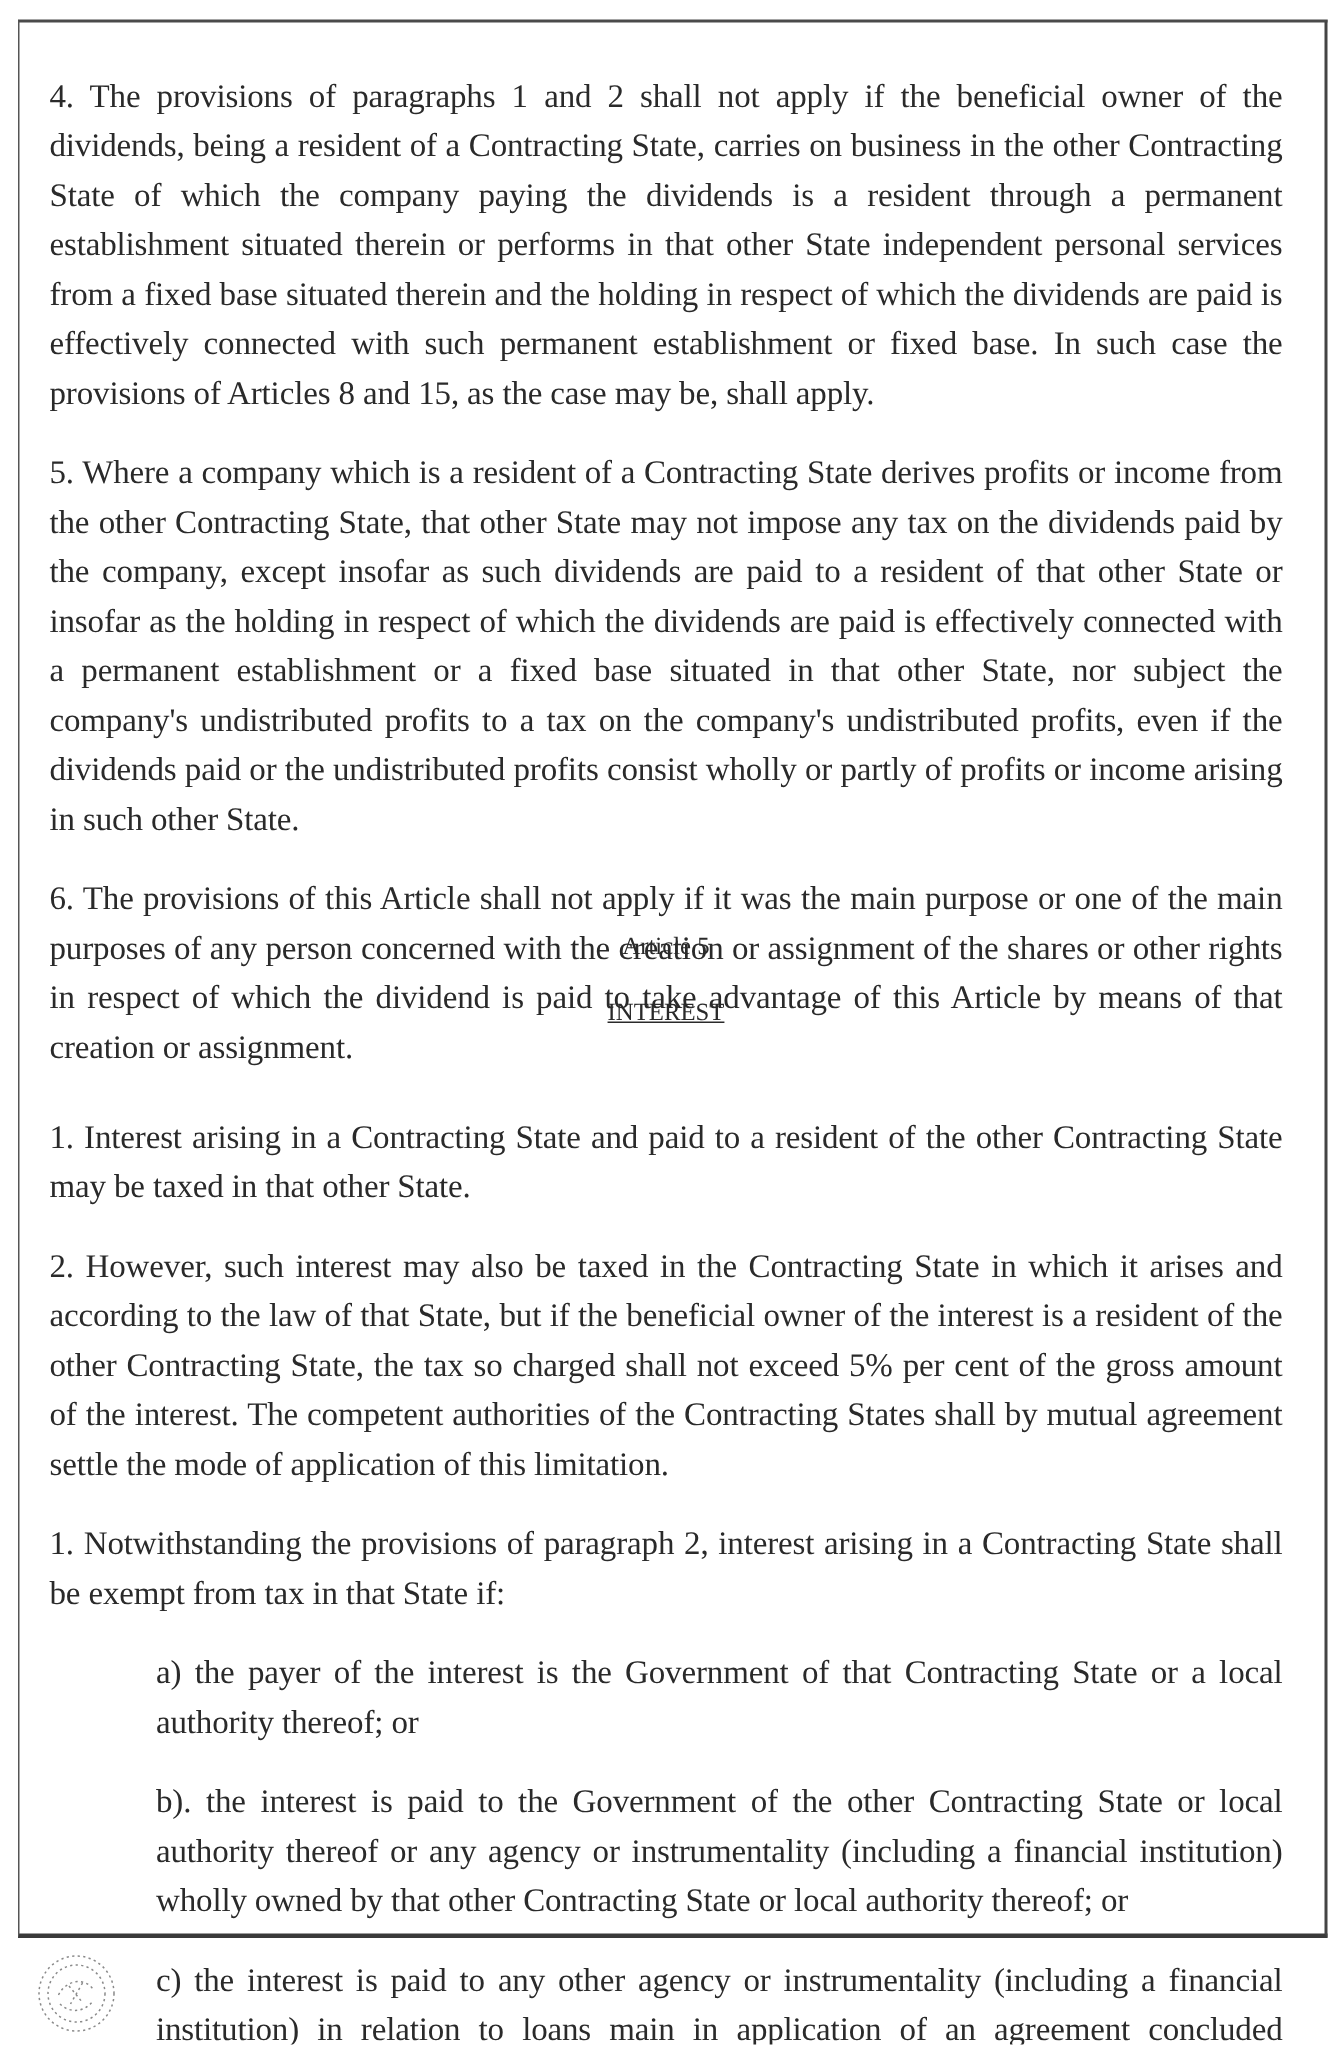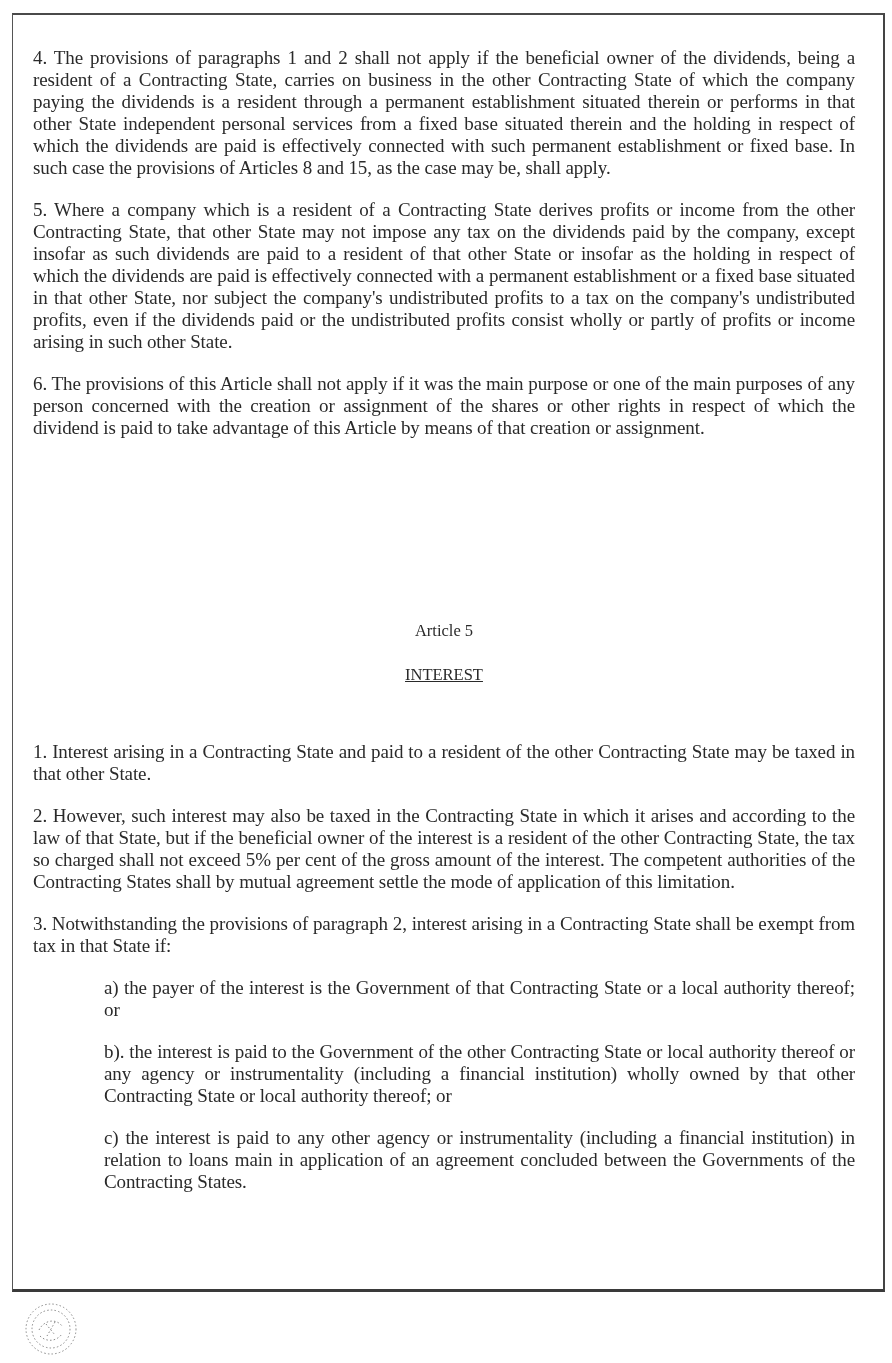--- a/index.html
+++ b/index.html
@@ -27,22 +27,22 @@
     border-right: 2px solid #444;
     box-sizing: border-box;
   }
   .content {
     position: absolute;
     left: 33px;
     top: 47px;
     width: 822px;
   }
   .para {
-    font-size: 19px;
-    line-height: 22px;
+    font-size: 22px;
+    line-height: 33px;
     text-align: justify;
     margin: 0 0 20px 0;
     letter-spacing: -0.1px;
   }
   .para.last-before-heading {
     margin-bottom: 0;
   }
   .article-num {
     position: absolute;
     left: 0;
@@ -90,21 +90,21 @@
   <p class="para last-before-heading">6. The provisions of this Article shall not apply if it was the main purpose or one of the main purposes of any person concerned with the creation or assignment of the shares or other rights in respect of which the dividend is paid to take advantage of this Article by means of that creation or assignment.</p>
 
   <div class="article-num">Article 5</div>
   <div class="article-title">
     <span>INTEREST</span>
   </div>
 
   <div class="section2">
     <p class="para">1. Interest arising in a Contracting State and paid to a resident of the other Contracting State may be taxed in that other State.</p>
     <p class="para">2. However, such interest may also be taxed in the Contracting State in which it arises and according to the law of that State, but if the beneficial owner of the interest is a resident of the other Contracting State, the tax so charged shall not exceed 5% per cent of the gross amount of the interest. The competent authorities of the Contracting States shall by mutual agreement settle the mode of application of this limitation.</p>
-    <p class="para">3. Notwithstanding the provisions of paragraph 2, interest arising in a Contracting State shall be exempt from tax in that State if:</p>
+    <p class="para">1. Notwithstanding the provisions of paragraph 2, interest arising in a Contracting State shall be exempt from tax in that State if:</p>
     <p class="para sub-item">a) the payer of the interest is the Government of that Contracting State or a local authority thereof; or</p>
     <p class="para sub-item">b). the interest is paid to the Government of the other Contracting State or local authority thereof or any agency or instrumentality (including a financial institution) wholly owned by that other Contracting State or local authority thereof; or</p>
     <p class="para sub-item">c) the interest is paid to any other agency or instrumentality (including a financial institution) in relation to loans main in application of an agreement concluded between the Governments of the Contracting States.</p>
   </div>
 </div>
 
 <div class="seal">
   <svg width="58" height="58" viewBox="0 0 58 58">
     <g fill="none" stroke="#8a8a8a" stroke-width="1" stroke-dasharray="1.5 2.2">
       <circle cx="29" cy="29" r="25"></circle>

